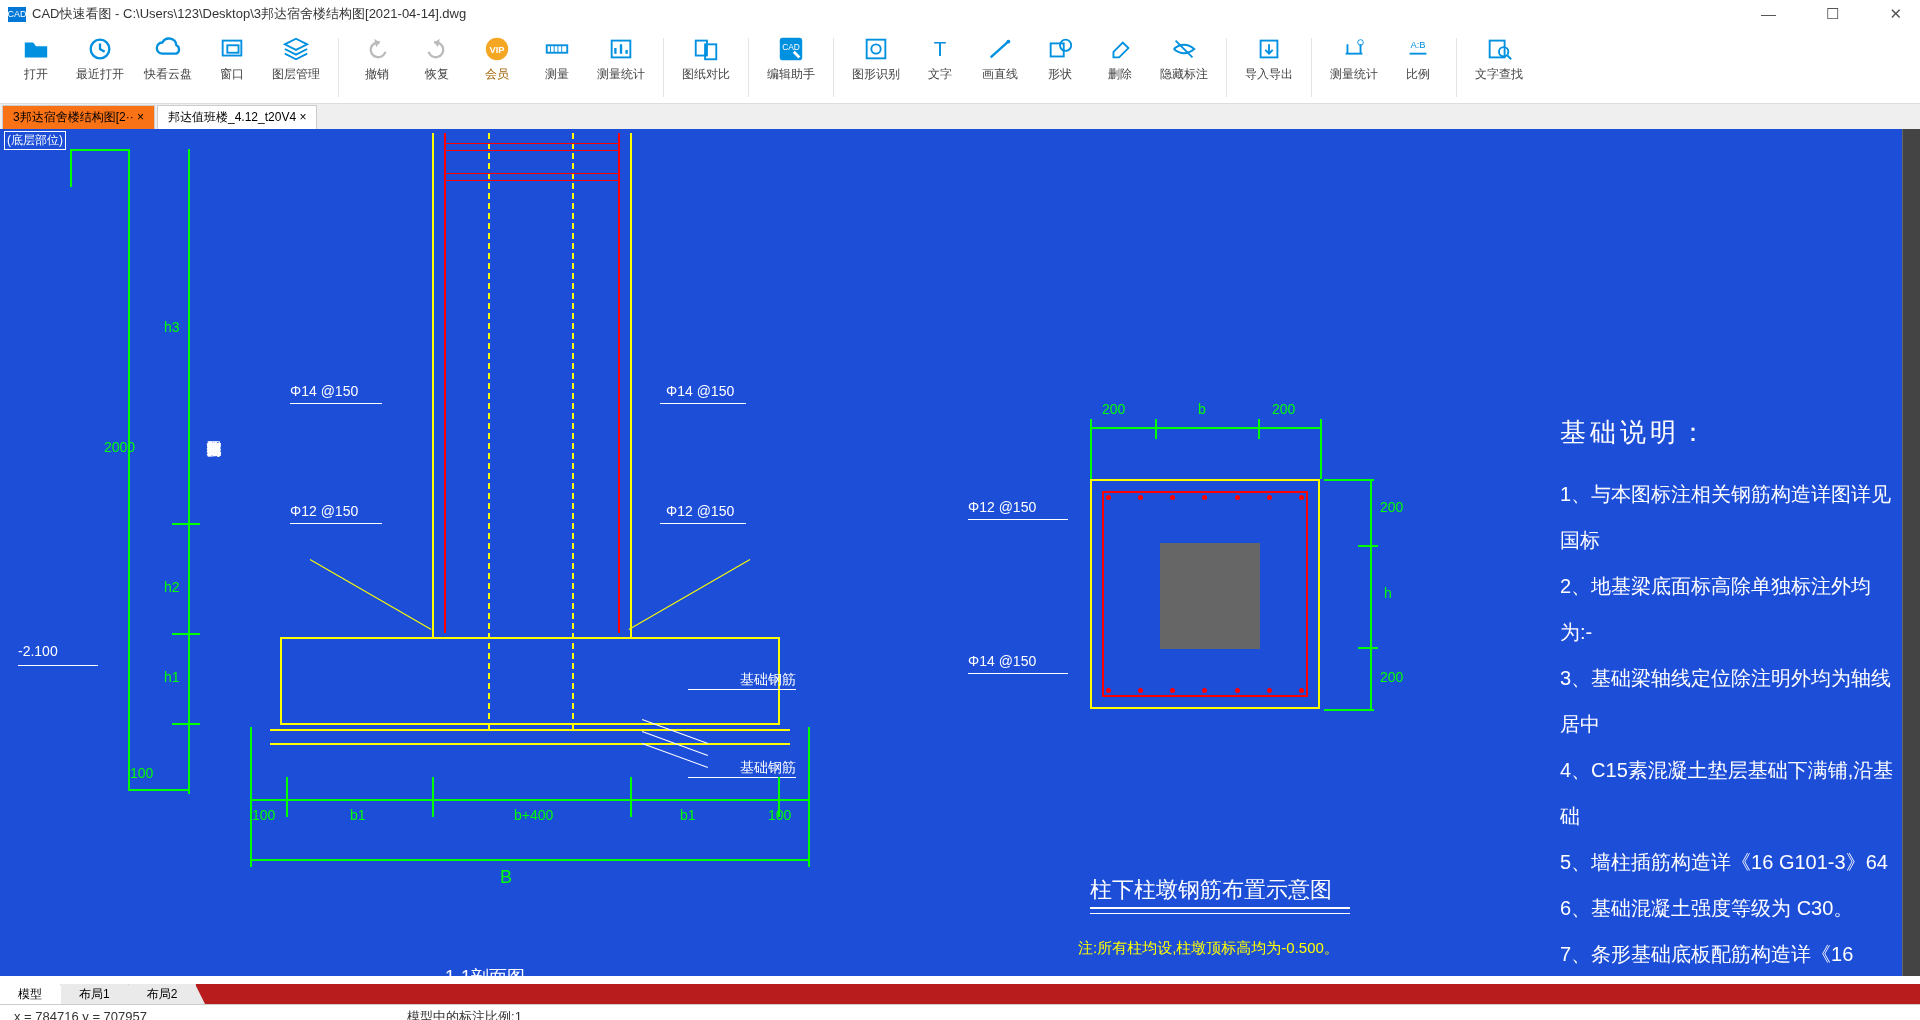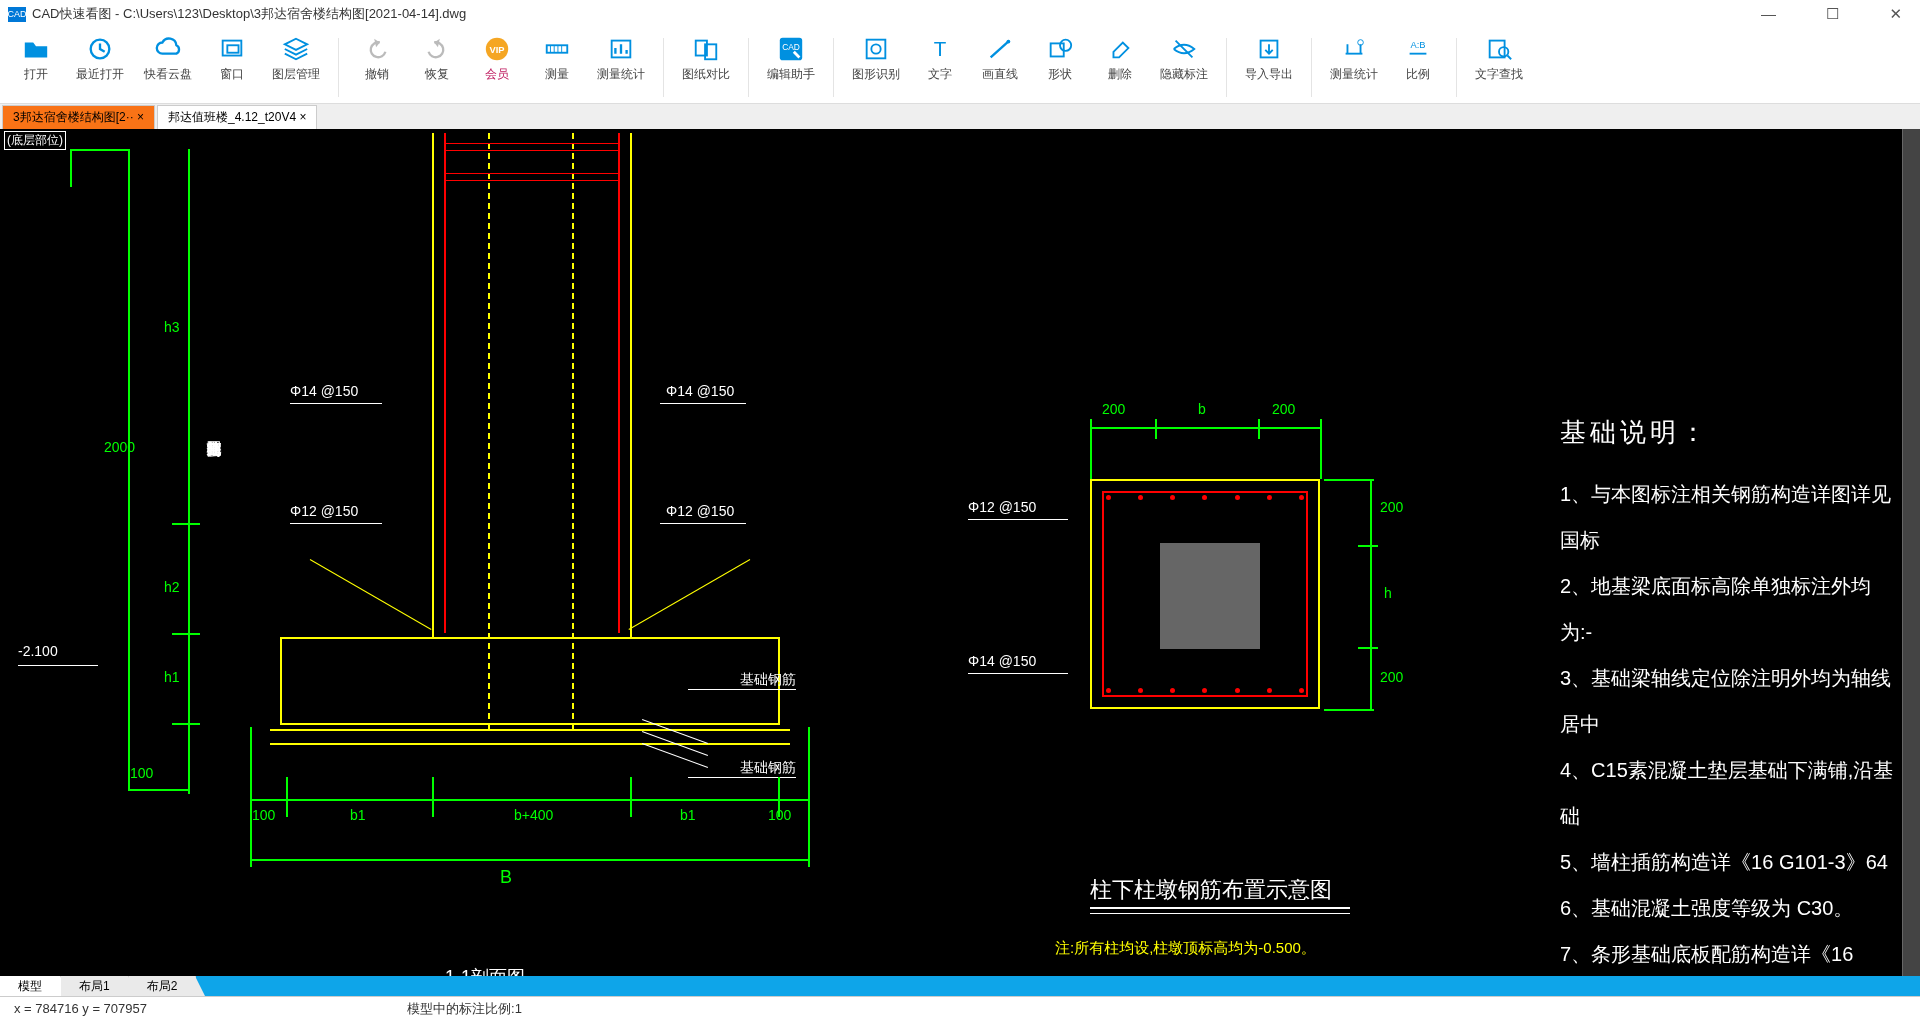--- a/index.html
+++ b/index.html
@@ -9,44 +9,44 @@
 .winbtns { margin-left: auto; display: flex; gap: 30px; font-size: 15px; color: #555; }
 .winbtns span { cursor: pointer; padding: 0 10px; }
 .toolbar { height: 76px; background: #fff; border-bottom: 1px solid #ddd; display: flex; padding: 4px 10px 0 10px; gap: 8px; }
 .tbtn { display: flex; flex-direction: column; align-items: center; justify-content: flex-start; min-width: 52px; padding: 2px 6px; cursor: pointer; }
 .tbtn .ti { width: 32px; height: 30px; display: flex; align-items: center; justify-content: center; font-size: 22px; }
 .tbtn .tl { font-size: 12px; color: #444; margin-top: 2px; white-space: nowrap; }
 .tsep { width: 1px; background: #e4e4e4; margin: 6px 4px; }
 .tabs { height: 25px; background: #efefef; display: flex; align-items: flex-end; padding-left: 2px; }
 .tab { height: 24px; background: #fff; border: 1px solid #ccc; border-bottom: none; padding: 0 10px; font-size: 12px; display: flex; align-items: center; gap: 6px; margin-right: 2px; cursor: pointer; }
 .tab.active { background: #f97316; font-weight: 400; }
-.canvas { position: relative; height: 847px; background: #000000; overflow: hidden; }
+.canvas { position: relative; height: 847px; background: #1d4ed8; overflow: hidden; }
 .right-edge { position:absolute; right:0; top:0; width:18px; height:100%; background:#444; border-left:1px solid #666; }
 .left-label { position: absolute; left: 4px; top: 2px; color: #fff; font-size: 12px; border: 1px solid #fff; padding: 0 2px; }
 .elev { position: absolute; left: 18px; top: 514px; color: #fff; font-size: 14px; }
 .bottom-section-title { position:absolute; left:445px; top:836px; color:#fff; font-size:18px; }
 .cad-line { position: absolute; background: #0f0; }
 .cad-line.dash { background: none; border-left: 2px dashed #ff0; }
 .ct { position: absolute; color: #fff; font-size: 14px; white-space: nowrap; }
 .ct.g { color: #0f0; }
 .desc { position: absolute; right: 20px; top: 280px; color: #fff; font-size: 20px; line-height: 46px; width: 340px; }
 .desc h3 { font-size: 26px; font-weight: normal; letter-spacing: 4px; margin-bottom: 16px; }
-.layouts { height: 20px; background: #0ea5e9; display: flex; }
+.layouts { height: 20px; background: #b91c1c; display: flex; margin-top: 8px; }
 .ltab { height: 20px; padding: 0 18px; font-size: 12px; display: flex; align-items: center; border-right: 1px solid #ccc; cursor: pointer; background: #eaeaea; position: relative; }
 .ltab.active { background: #fff; }
 .ltab::after { content:''; position:absolute; right:-10px; top:0; border-top:20px solid transparent; border-left:10px solid #eaeaea; }
 .ltab.active::after { border-left-color:#fff; }
 .status { height: 24px; background: #fff; border-top: 1px solid #ccc; display: flex; align-items: center; font-size: 13px; color: #333; padding: 0 14px; gap: 260px; }
 .vtext { writing-mode: vertical-rl; }
 .gray-sq { position:absolute; background:#666; }
 svg.ti-svg { width: 30px; height: 28px; }
 .plan-title { position:absolute; left:1090px; top:746px; color:#fff; font-size:22px; }
 .plan-title-ul { position:absolute; left:1090px; top:778px; width:260px; height:2px; background:#fff; }
 .plan-title-ul2 { position:absolute; left:1090px; top:784px; width:260px; height:1px; background:#fff; }
-.plan-note { position:absolute; left:1055px; top:810px; color:#ff0; font-size:15px; }
+.plan-note { position:absolute; left:1078px; top:810px; color:#ff0; font-size:15px; }
 </style>
 </head>
 <body>
 
 <div class="titlebar">
   <span class="icon">CAD</span>
   <span><span>CAD快速看图</span> - <span>C:\Users\123\Desktop\3邦达宿舍楼结构图[2021-04-14].dwg</span></span>
   <div class="winbtns">
     <span>—</span>
     <span>☐</span>
@@ -116,21 +116,21 @@
       </div>
       <div class="tl">恢复</div>
     </div>
     <div class="tbtn">
       <div class="ti">
         <svg class="ti-svg" viewBox="0 0 30 30">
           <circle cx="15" cy="15" r="12" fill="#f5a623"></circle>
           <text x="15" y="19" text-anchor="middle" fill="#fff" font-size="10" font-weight="bold">VIP</text>
         </svg>
       </div>
-      <div class="tl" style="color:#be185d">会员</div>
+      <div class="tl" style="color:#a16207">会员</div>
     </div>
     <div class="tbtn">
       <div class="ti">
         <svg class="ti-svg" viewBox="0 0 30 30">
           <rect x="4" y="11" width="22" height="8" fill="none" stroke="#0090e0" stroke-width="2"></rect>
           <path d="M8 11v8M12 11v8M16 11v8M20 11v8" stroke="#0090e0"></path>
         </svg>
       </div>
       <div class="tl">测量</div>
     </div>

